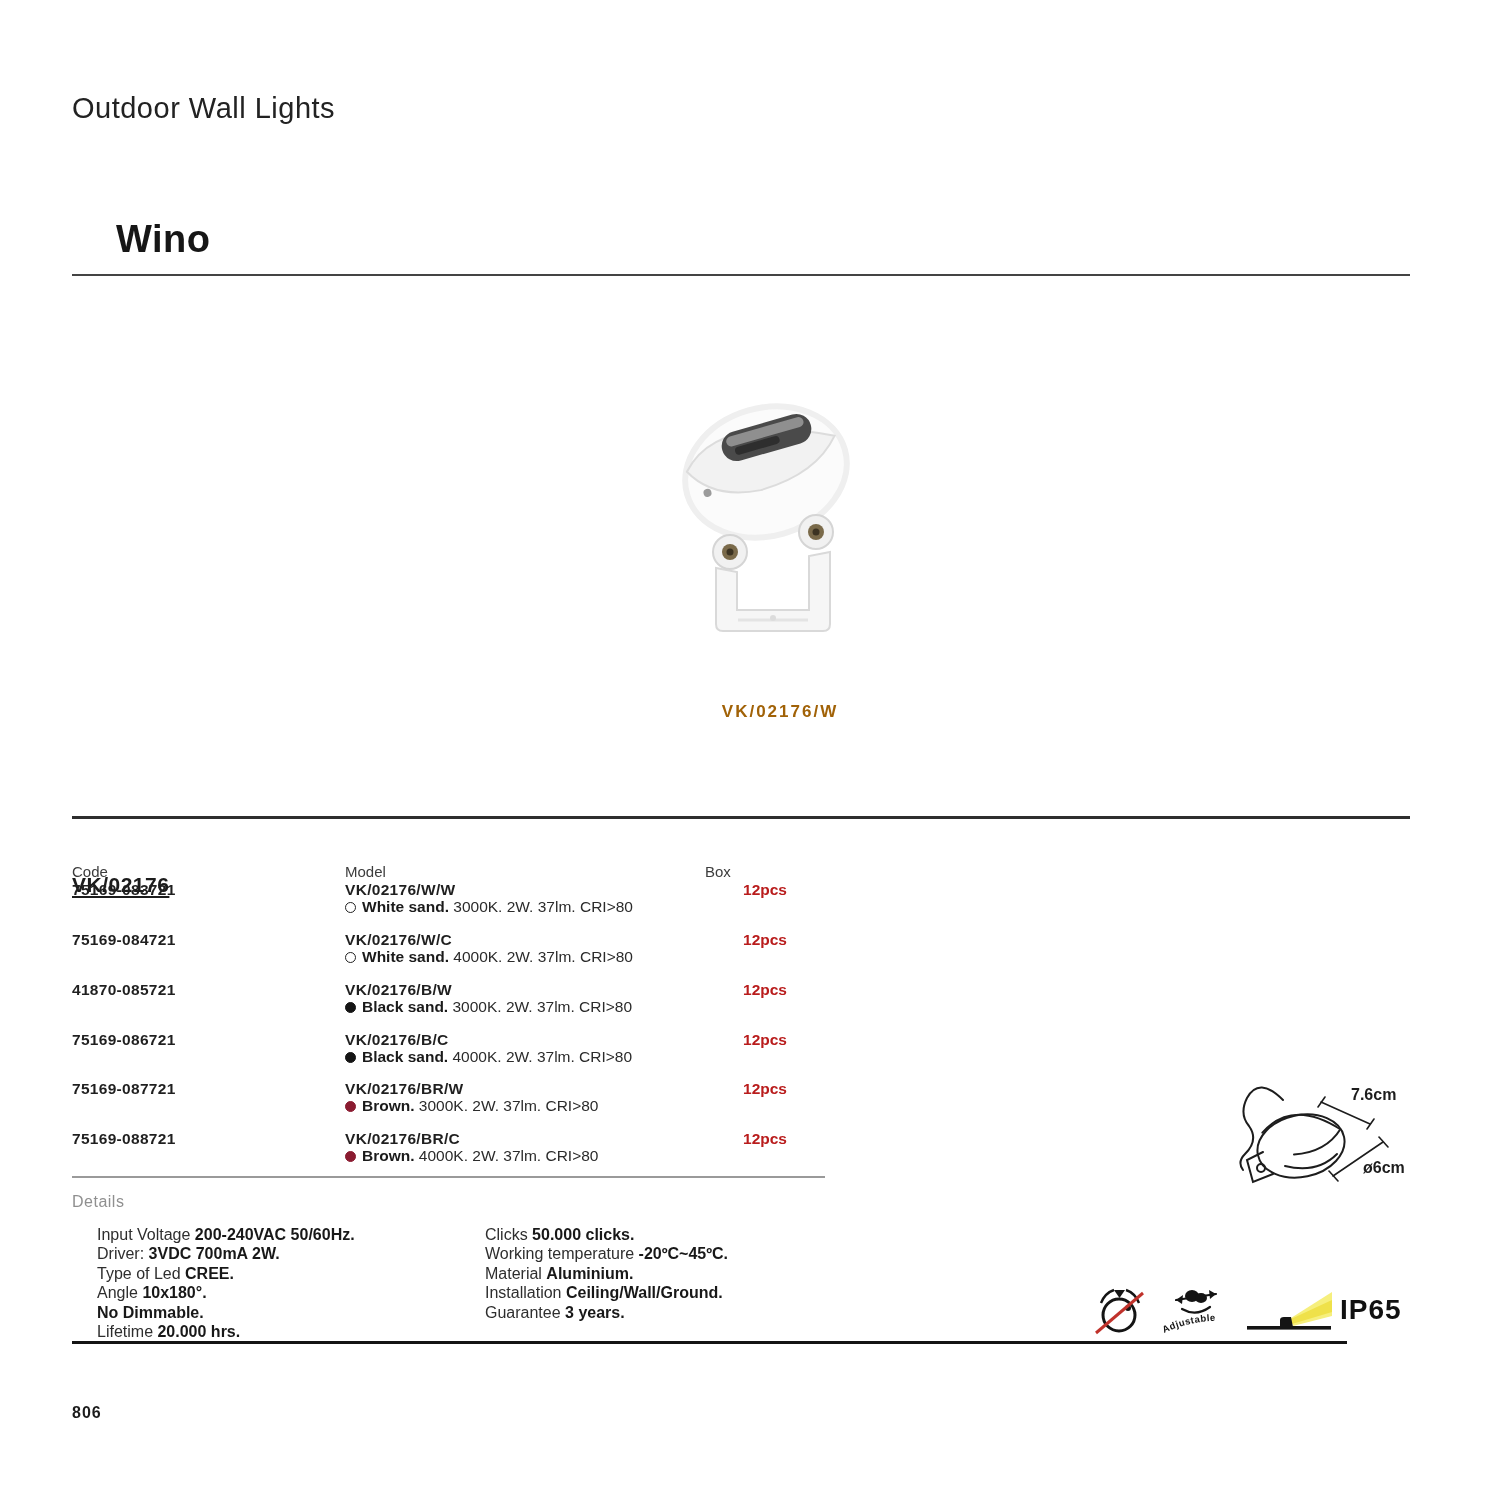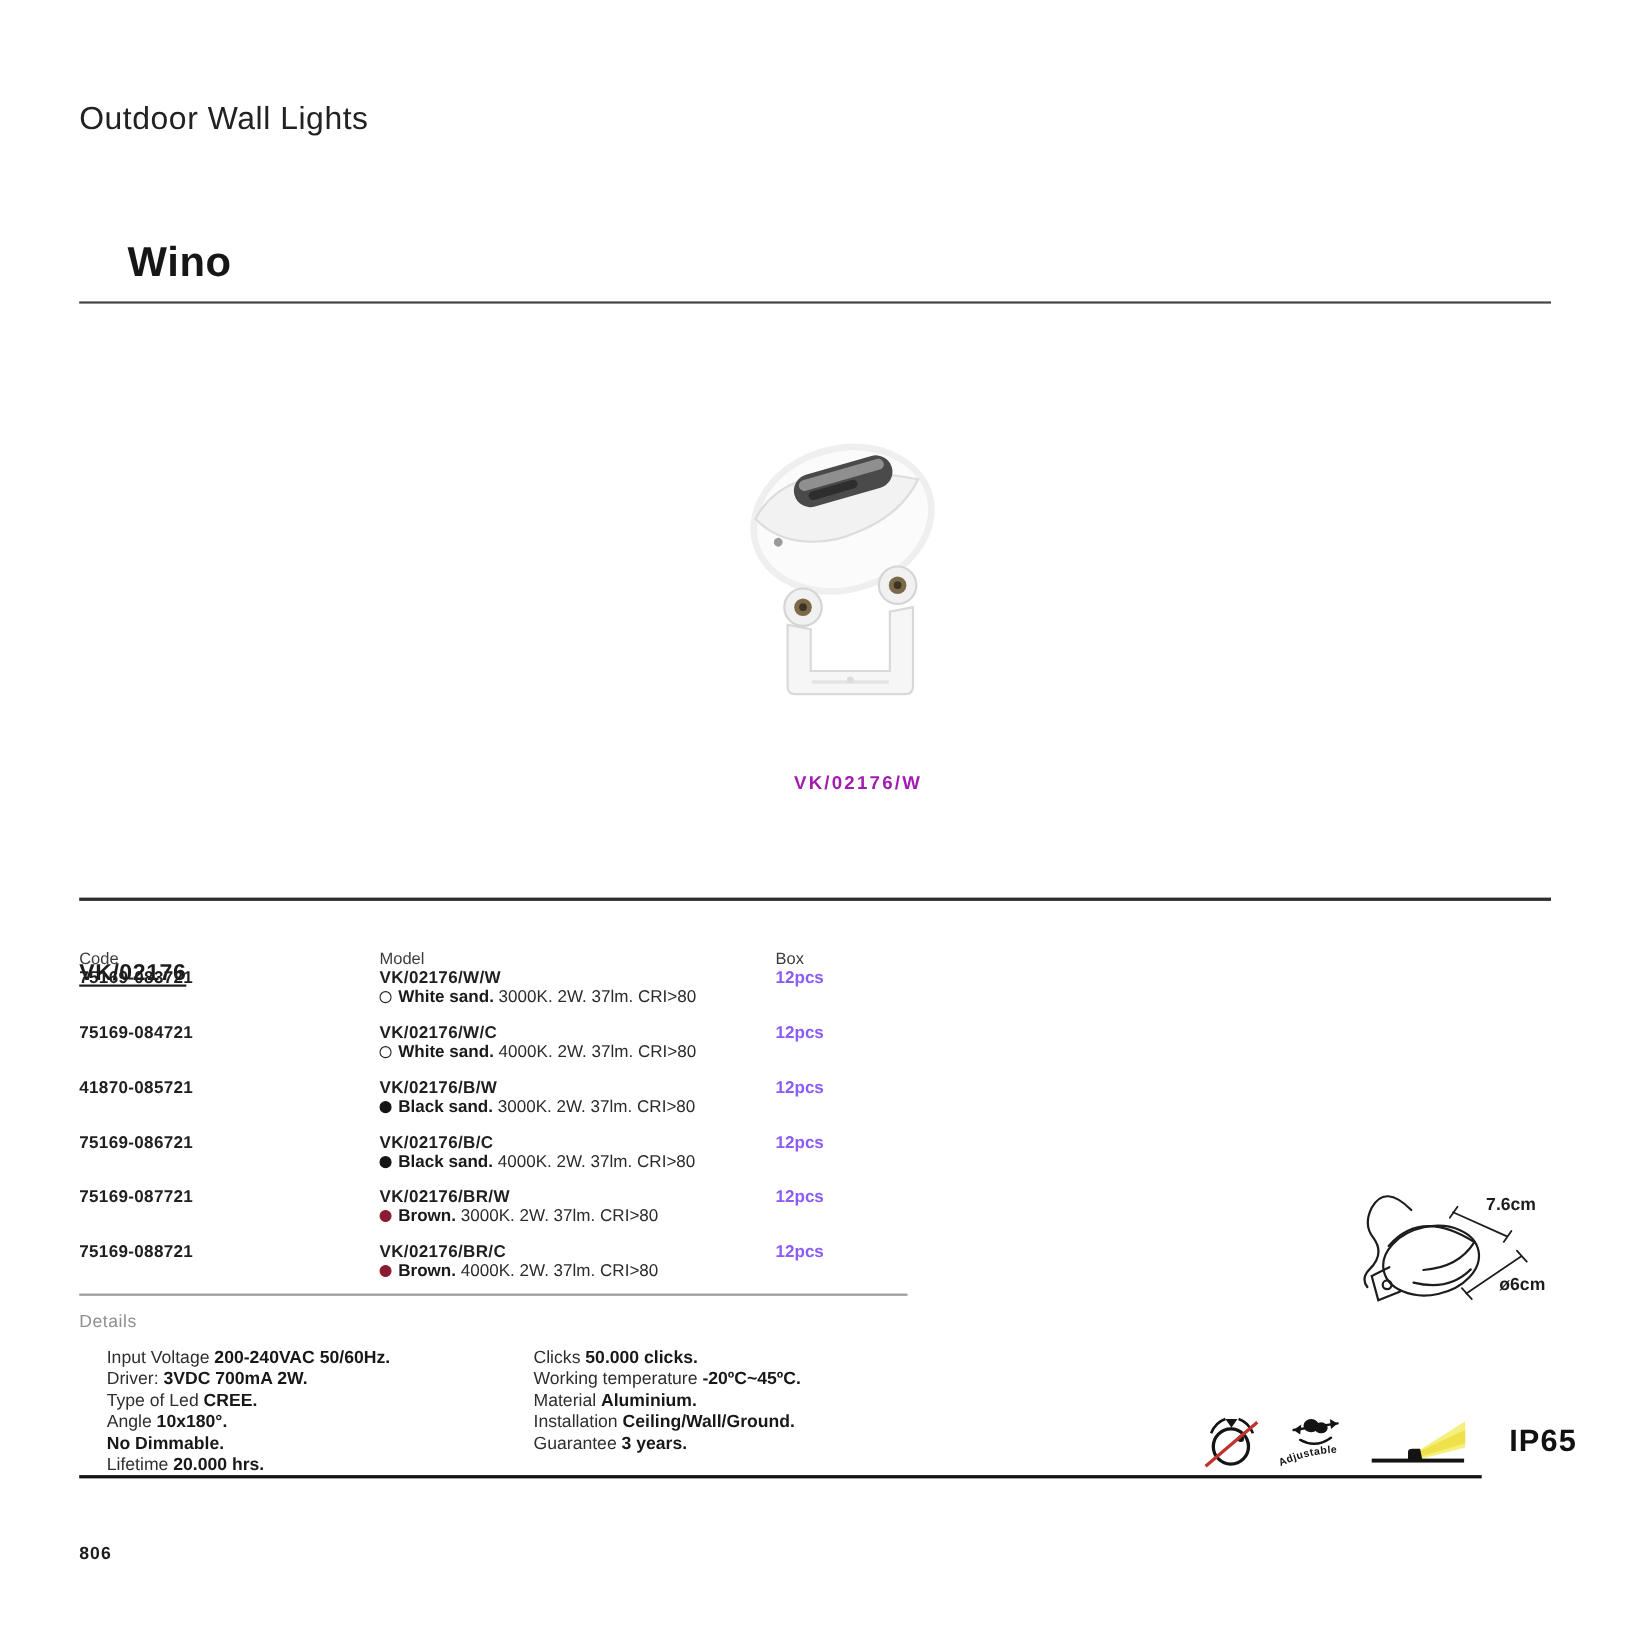--- a/index.html
+++ b/index.html
@@ -11,55 +11,55 @@
   .product-name{left:72px;top:218px;font-size:38px;font-weight:700;color:#161616;letter-spacing:.5px;margin-left:44px;}
 
   .rule{background:#3a3a3a;}
   .rule-1{left:72px;top:274px;width:1338px;height:2px;background:#444;}
   .rule-2{left:72px;top:816px;width:1338px;height:3px;background:#2e2e2e;}
   .rule-3{left:72px;top:1176px;width:753px;height:2px;background:#9a9a9a;}
   .rule-4{left:72px;top:1341px;width:1275px;height:3px;background:#141414;}
 
   .photo{left:638px;top:372px;width:264px;height:300px;}
   .caption{left:660px;top:702px;width:240px;text-align:center;font-size:17px;font-weight:600;
-           letter-spacing:2px;color:#a21caf;}
+           letter-spacing:2px;color:#a16207;}
 
   .family-code{left:72px;top:873px;font-size:21px;font-weight:700;letter-spacing:.5px;
                text-decoration:underline;text-underline-offset:4px;color:#1c1c1c;}
 
   .th{font-size:15px;font-weight:400;color:#3c3c3c;}
   .th-code{left:72px;top:863px;}
   .th-model{left:345px;top:863px;}
   .th-box{left:705px;top:863px;width:120px;}
 
   .cell{font-size:15.5px;}
   .c-code{left:72px;font-weight:700;color:#1f1f1f;letter-spacing:.3px;}
   .c-model{left:345px;font-weight:700;color:#1f1f1f;letter-spacing:.3px;}
-  .c-box{left:705px;width:120px;text-align:left;font-weight:700;color:#8b5cf6;}
+  .c-box{left:705px;width:120px;text-align:center;font-weight:700;color:#b91c1c;}
   .c-desc{left:345px;font-size:15.5px;color:#2b2b2b;white-space:nowrap;}
   .c-desc b{color:#1a1a1a;}
   .swatch{display:inline-block;width:11px;height:11px;border-radius:50%;margin-right:6px;
           vertical-align:-1px;}
   .swatch[data-swatch="white"]{background:#ffffff;border:1.8px solid #222;width:9px;height:9px;}
   .swatch[data-swatch="black"]{background:#141414;border:1.8px solid #141414;width:9px;height:9px;}
   .swatch[data-swatch="brown"]{background:#8a1b30;border:1.8px solid #8a1b30;width:9px;height:9px;}
 
   .details-heading{left:72px;top:1193px;font-size:16px;color:#8f8f8f;letter-spacing:.5px;}
   .details-col{font-size:16px;line-height:19.4px;color:#2e2e2e;margin-left:25px;}
   .details-left{left:72px;top:1225px;}
   .details-right{left:460px;top:1225px;}
   .dvalue{font-weight:700;color:#181818;}
 
   .dim-diagram{left:1233px;top:1070px;width:205px;height:140px;}
   .dim-label{font-family:"Liberation Sans",sans-serif;font-size:16px;font-weight:600;fill:#1d1d1d;}
 
   .icon-nodim{left:1088px;top:1281px;width:62px;height:58px;}
   .icon-adjust{left:1162px;top:1281px;width:66px;height:58px;}
   .icon-beam{left:1244px;top:1286px;width:92px;height:52px;}
-  .ip-rating{left:1340px;top:1294px;font-size:28px;font-weight:700;letter-spacing:1px;color:#111;margin-left:32px;}
+  .ip-rating{left:1340px;top:1294px;font-size:28px;font-weight:700;letter-spacing:1px;color:#111;}
 
   .page-number{left:72px;top:1404px;font-size:16px;font-weight:600;letter-spacing:1px;color:#1c1c1c;}
 </style>
 </head>
 <body>
 
 <div class="page">
 
   <div class="abs category">Outdoor Wall Lights</div>
   <div class="abs product-name">Wino</div>

